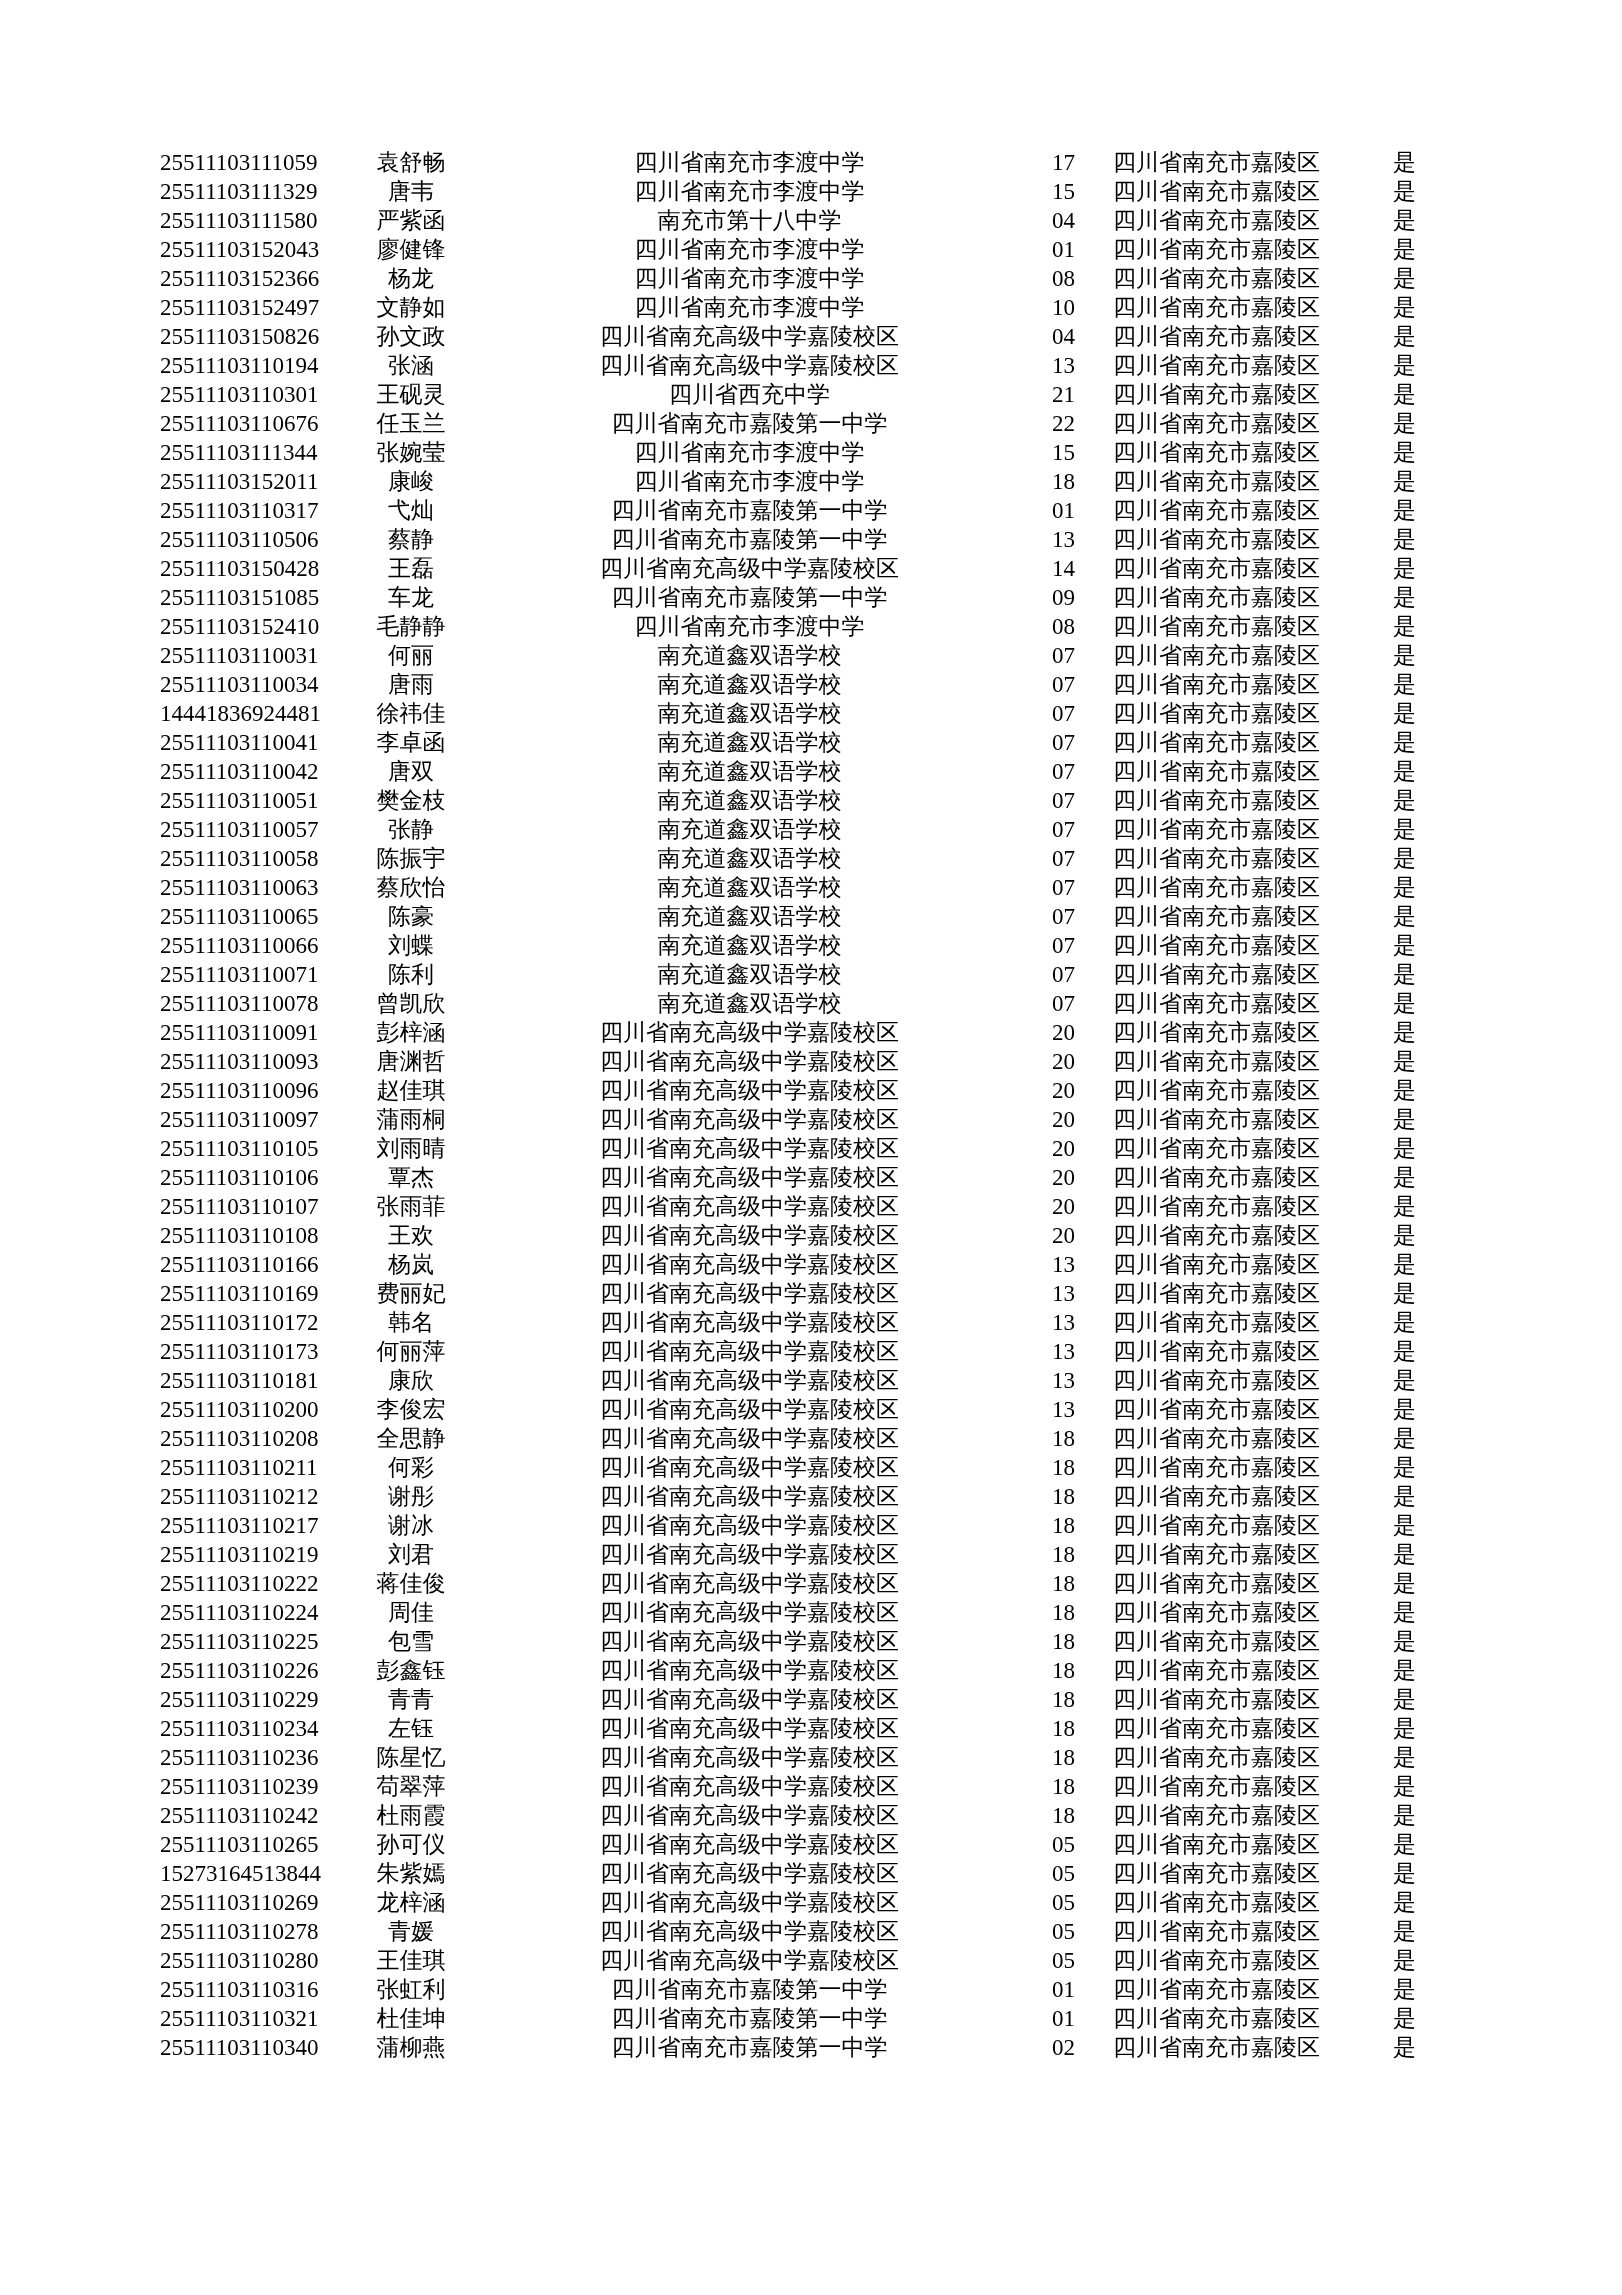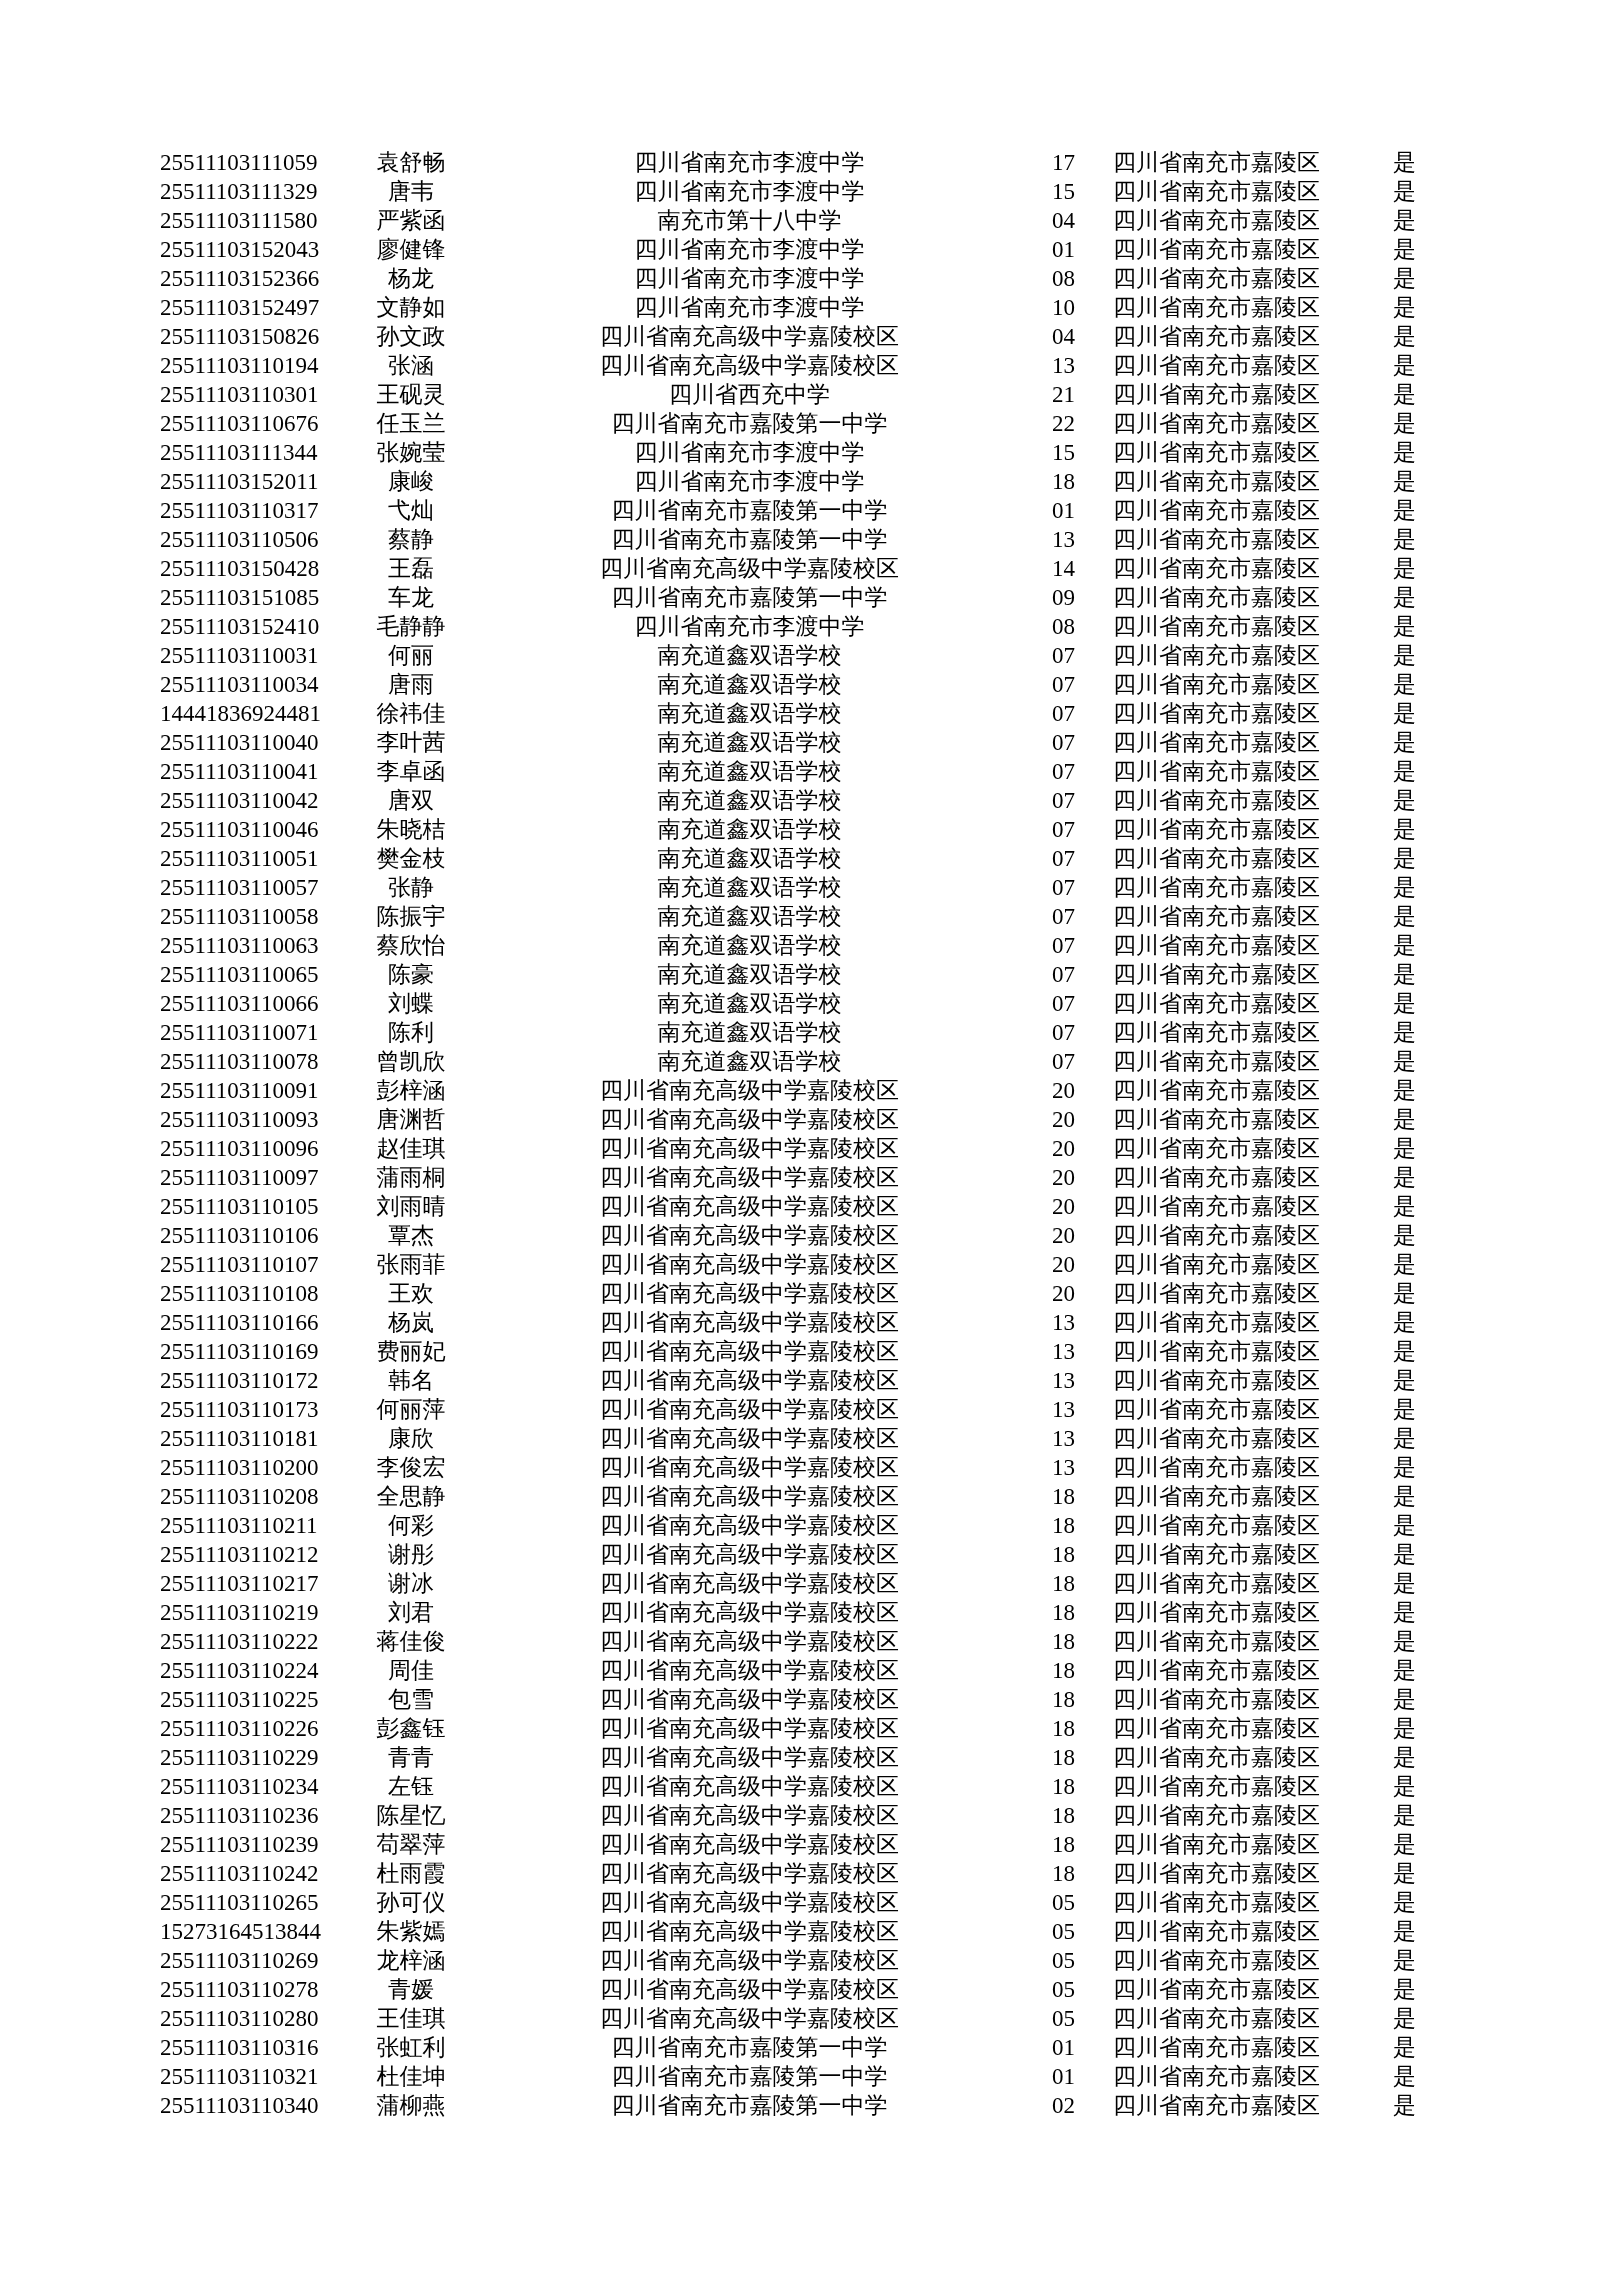--- a/index.html
+++ b/index.html
@@ -216,46 +216,30 @@
         </tr>
         <tr>
           <td class="c-exam_id">14441836924481</td>
           <td class="c-name">徐祎佳</td>
           <td class="c-school">南充道鑫双语学校</td>
           <td class="c-seat">07</td>
           <td class="c-district">四川省南充市嘉陵区</td>
           <td class="c-confirm">是</td>
         </tr>
         <tr>
-          <td class="c-exam_id">25511103110040</td>
-          <td class="c-name">李叶茜</td>
-          <td class="c-school">南充道鑫双语学校</td>
-          <td class="c-seat">07</td>
-          <td class="c-district">四川省南充市嘉陵区</td>
-          <td class="c-confirm">是</td>
-        </tr>
-        <tr>
           <td class="c-exam_id">25511103110041</td>
           <td class="c-name">李卓函</td>
           <td class="c-school">南充道鑫双语学校</td>
           <td class="c-seat">07</td>
           <td class="c-district">四川省南充市嘉陵区</td>
           <td class="c-confirm">是</td>
         </tr>
         <tr>
           <td class="c-exam_id">25511103110042</td>
           <td class="c-name">唐双</td>
-          <td class="c-school">南充道鑫双语学校</td>
-          <td class="c-seat">07</td>
-          <td class="c-district">四川省南充市嘉陵区</td>
-          <td class="c-confirm">是</td>
-        </tr>
-        <tr>
-          <td class="c-exam_id">25511103110046</td>
-          <td class="c-name">朱晓桔</td>
           <td class="c-school">南充道鑫双语学校</td>
           <td class="c-seat">07</td>
           <td class="c-district">四川省南充市嘉陵区</td>
           <td class="c-confirm">是</td>
         </tr>
         <tr>
           <td class="c-exam_id">25511103110051</td>
           <td class="c-name">樊金枝</td>
           <td class="c-school">南充道鑫双语学校</td>
           <td class="c-seat">07</td>

